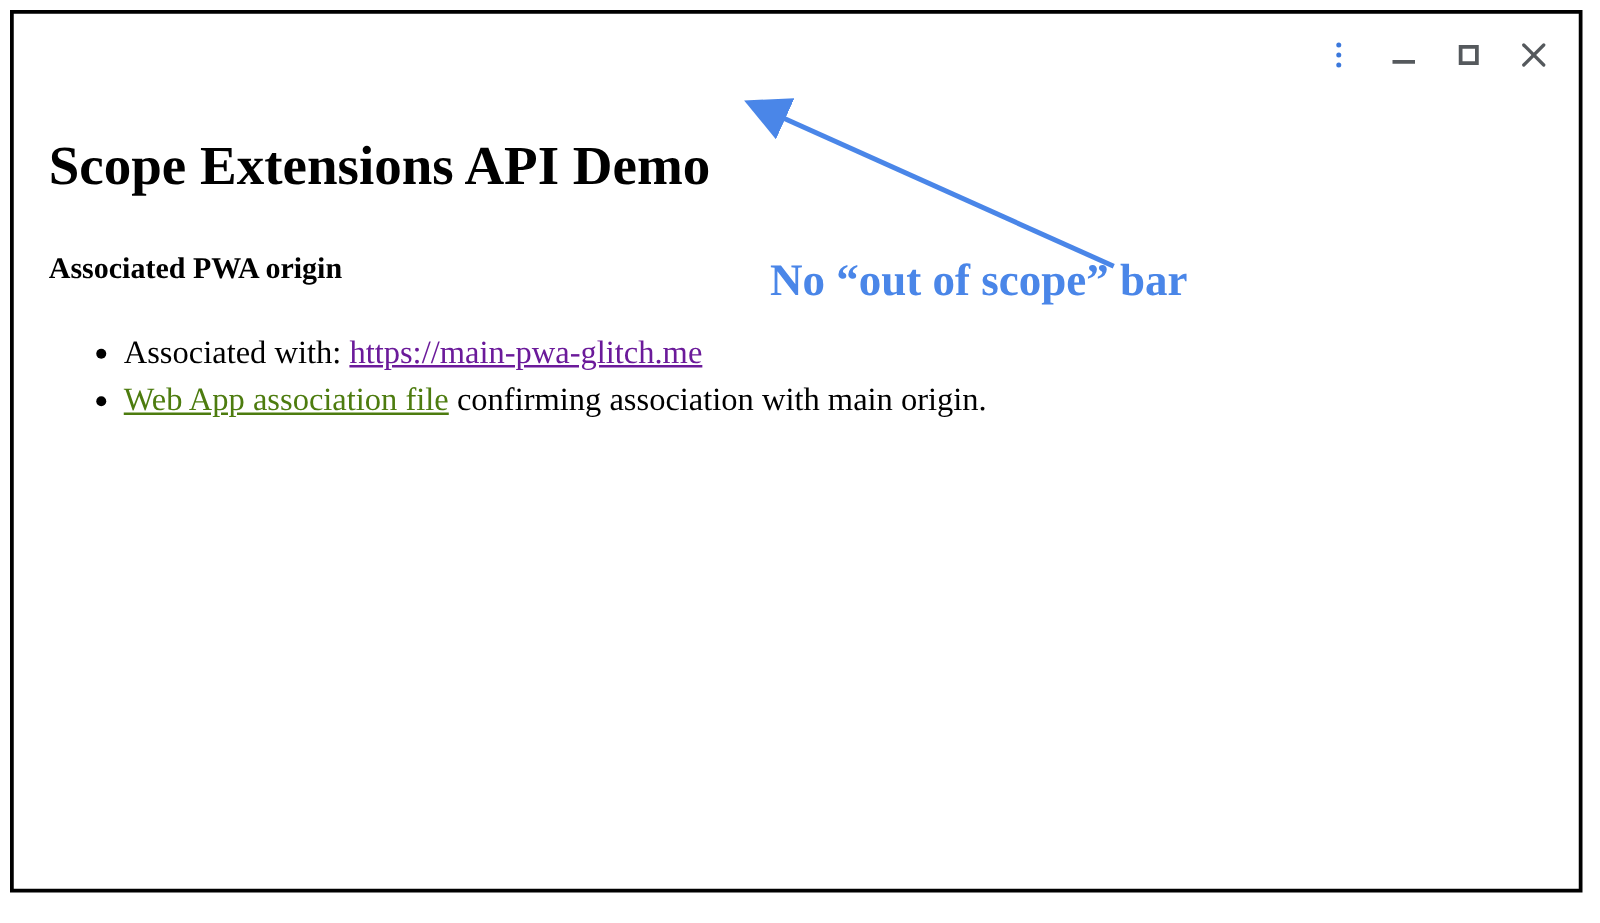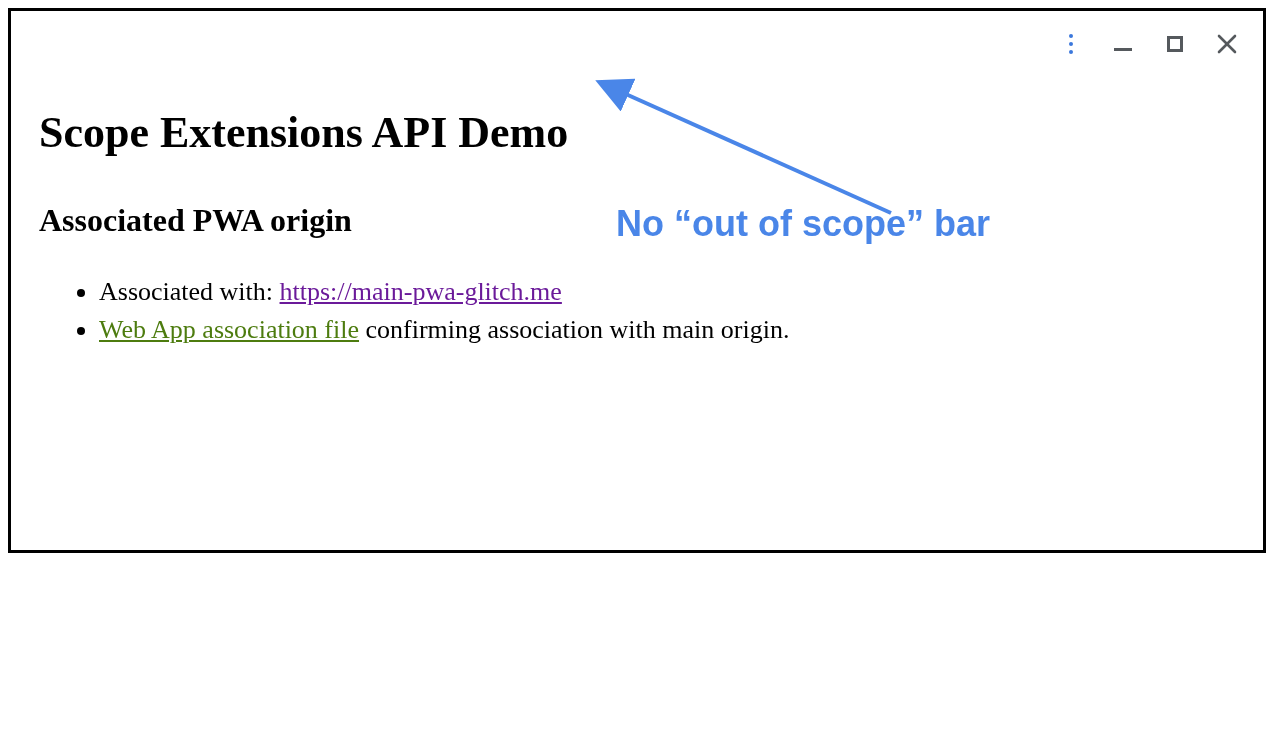--- a/index.html
+++ b/index.html
@@ -8,21 +8,21 @@
       padding: 0;
       width: 1280px;
       height: 738px;
       background: #fff;
       font-family: "Times New Roman", Times, serif;
       color: #000;
     }
     .frame {
       position: relative;
       width: 1258px;
-      height: 545px;
+      height: 706px;
       margin: 8px;
       border: 3px solid #000;
       background: #fff;
       overflow: hidden;
     }
     .titlebar {
       position: absolute;
       top: 0;
       right: 0;
       height: 56px;
@@ -70,41 +70,41 @@
     .content {
       padding: 96px 28px 0 28px;
     }
     h1.page-title {
       font-size: 44px;
       font-weight: 700;
       margin: 0 0 44px 0;
       font-family: "Times New Roman", Times, serif;
     }
     h2.section-title {
-      font-size: 32px;
+      font-size: 24px;
       font-weight: 700;
       margin: 0 0 34px 0;
       font-family: "Times New Roman", Times, serif;
     }
     ul.assoc-list {
       margin: 0 0 0 34px;
       padding: 0 0 0 26px;
       font-size: 26px;
       line-height: 1.45;
     }
     ul.assoc-list li { margin: 0; padding: 0; }
     a.link-visited { color: #6b1a9a; text-decoration: underline; }
     a.link-default { color: #4d7c0f; text-decoration: underline; }
 
     .annotation {
       position: absolute;
       left: 605px;
       top: 192px;
       color: #4a86e8;
-      font-family: Liberation Sans, sans-serif;
+      font-family: Liberation Serif, serif;
       font-size: 36px;
       font-weight: 700;
       white-space: nowrap;
       pointer-events: none;
     }
     .arrow-svg {
       position: absolute;
       left: 580px;
       top: 62px;
       pointer-events: none;

